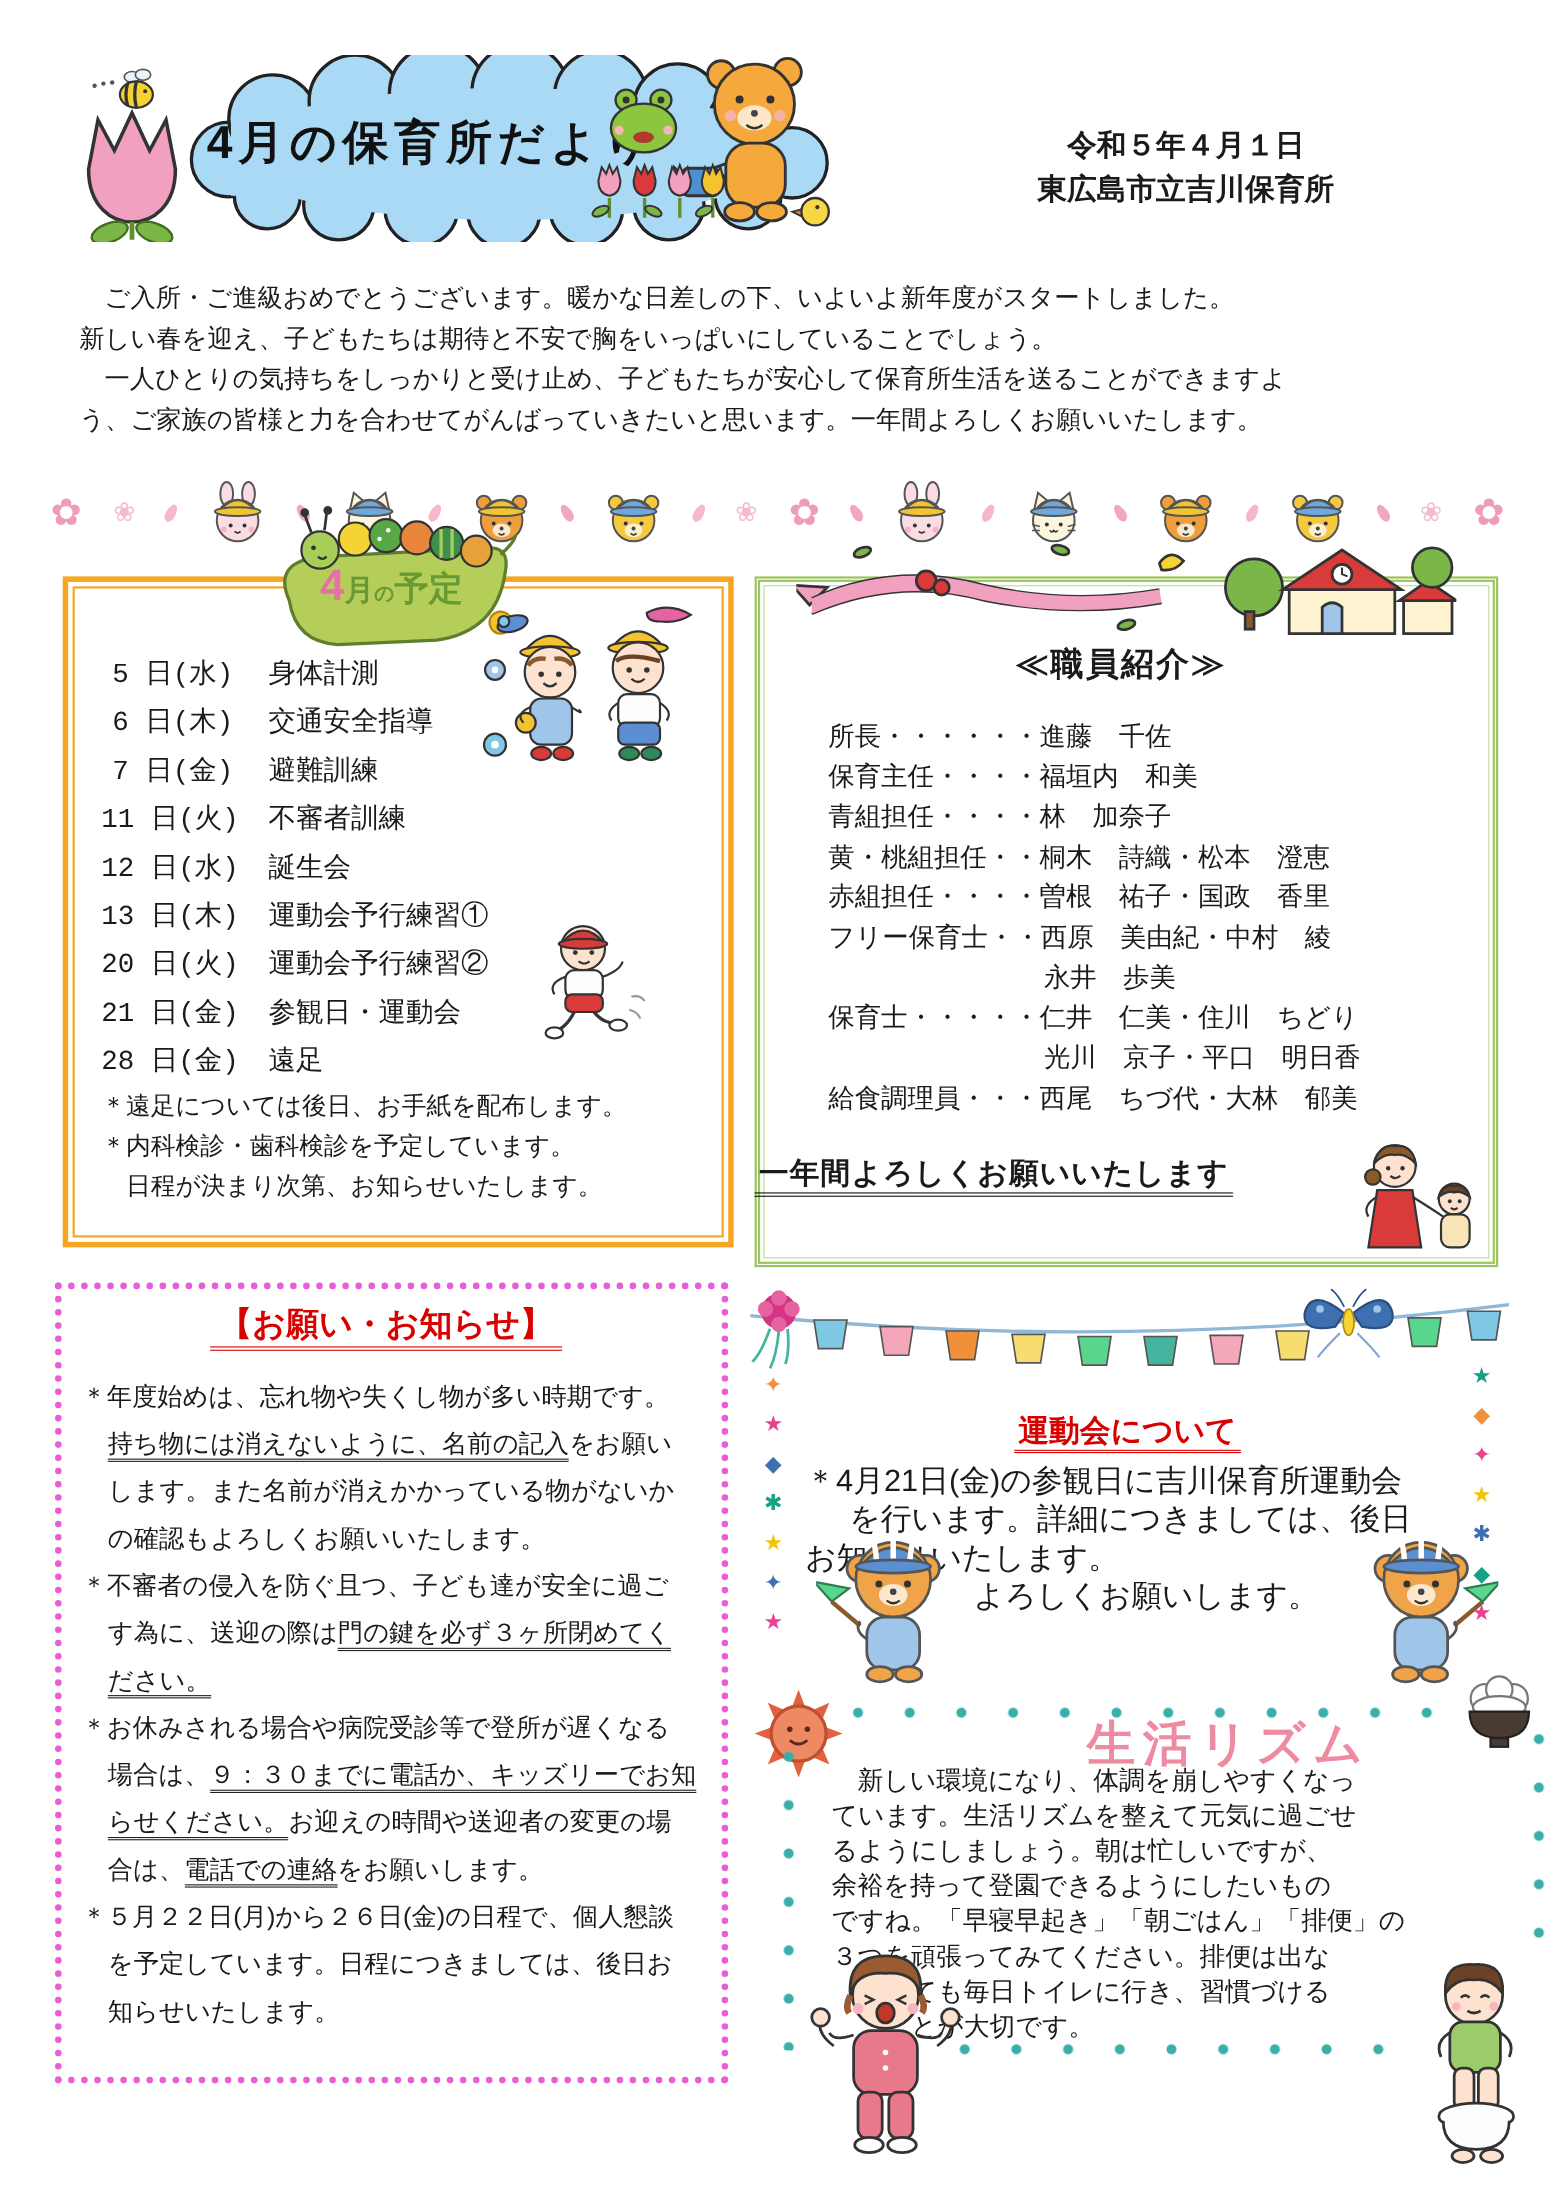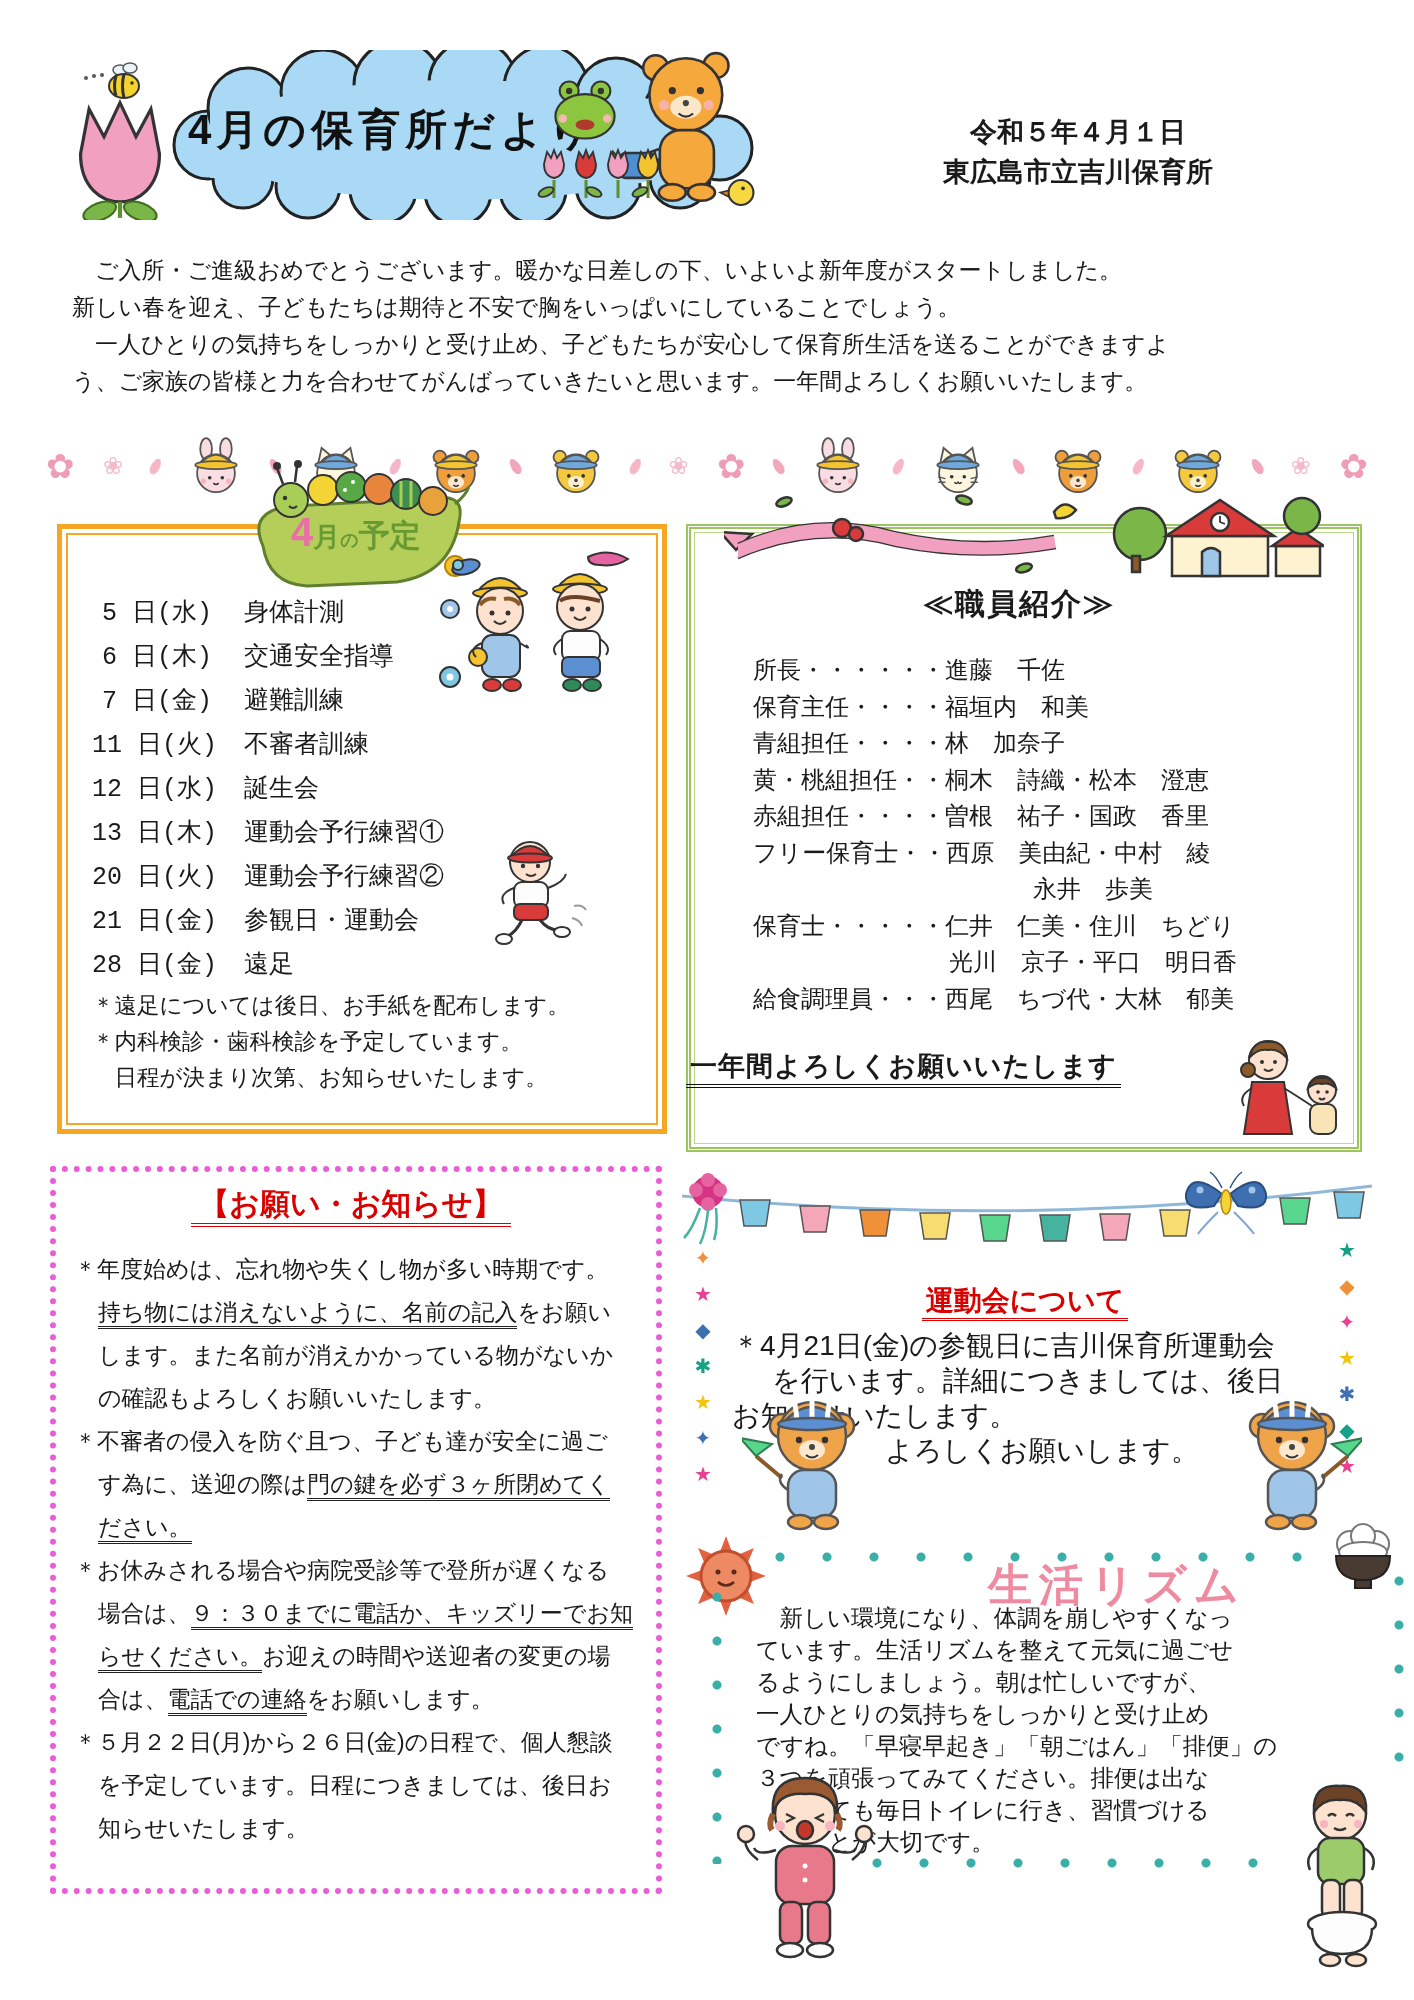--- a/index.html
+++ b/index.html
@@ -25,21 +25,21 @@
   .obox-inner{position:absolute;inset:4px;border:2px solid #F5A623;}
   .gbox{border:5px double #9CC55F;}
   .gbox-inner{position:absolute;inset:3px;border:1px solid #BBD98E;}
   .pbox{border:6px dotted #EA5DD8;}
   .sched-row{font-size:25px;line-height:44px;white-space:nowrap;font-family:Liberation Mono, monospace;}
   .sched-day{display:inline-block;width:120px;text-align:right;}
   .sched-ev{margin-left:32px;}
   .sched-note{font-size:22.5px;line-height:36px;white-space:nowrap;}
   .staff-head{font-size:30px;font-weight:bold;text-align:center;letter-spacing:2px;}
   .staff-row{font-size:24px;line-height:36.5px;white-space:nowrap;}
-  .staff-row.ind{padding-left:196px;text-align:center;}
+  .staff-row.ind{padding-left:196px;}
   .staff-close{font-size:27px;font-weight:bold;letter-spacing:1px;border-bottom:4px double #111;padding:0 4px 3px;}
   .red-title{color:#D90000;font-weight:bold;}
   .u2{border-bottom:3px double #222;padding-bottom:1px;}
   .nline{font-size:23px;line-height:43px;white-space:nowrap;}
   .nline.ind{padding-left:24px;}
   .sline{font-size:28px;line-height:35px;white-space:nowrap;}
   .rline{font-size:23.5px;line-height:32px;white-space:nowrap;}
   .rline.ind2{padding-left:48px;}
   .rhythm-title{font-size:44px;font-weight:bold;letter-spacing:7px;color:#EF8BA0;white-space:nowrap;}
   .dots-h{height:10px;background-image:radial-gradient(circle at 5px 5px,#3AAFA9 4px,rgba(0,0,0,0) 5px);
@@ -571,21 +571,21 @@
       <ellipse cx="43" cy="36" rx="24" ry="10" fill="#fff"></ellipse>
     </g>
     <path d="M16,40 Q16,64 43,64 Q70,64 70,40 Z" fill="#4A3B32" stroke="#222" stroke-width="2"></path>
     <rect x="35" y="64" width="16" height="8" fill="#4A3B32" stroke="#222" stroke-width="2"></rect>
   </svg>
 
   <div class="abs sans" style="left:756px;top:1602px">
     <div class="rline">　新しい環境になり、体調を崩しやすくなっ</div>
     <div class="rline">ています。生活リズムを整えて元気に過ごせ</div>
     <div class="rline">るようにしましょう。朝は忙しいですが、</div>
-    <div class="rline">一人ひとりの気持ちをしっかりと受け止め</div>
+    <div class="rline">余裕を持って登園できるようにしたいもの</div>
     <div class="rline">ですね。「早寝早起き」「朝ごはん」「排便」の</div>
     <div class="rline">３つを頑張ってみてください。排便は出な</div>
     <div class="rline ind2">くても毎日トイレに行き、習慣づける</div>
     <div class="rline ind2">ことが大切です。</div>
   </div>
 
   <svg class="abs" style="left:728px;top:1762px" width="155" height="205" viewBox="0 0 155 205">
     <g stroke="#333" stroke-width="2.5">
       <path d="M30,98 Q14,86 18,74 M124,98 Q140,86 136,74" fill="none"></path>
       <circle cx="18" cy="72" r="8" fill="#FDE3CF"></circle>

